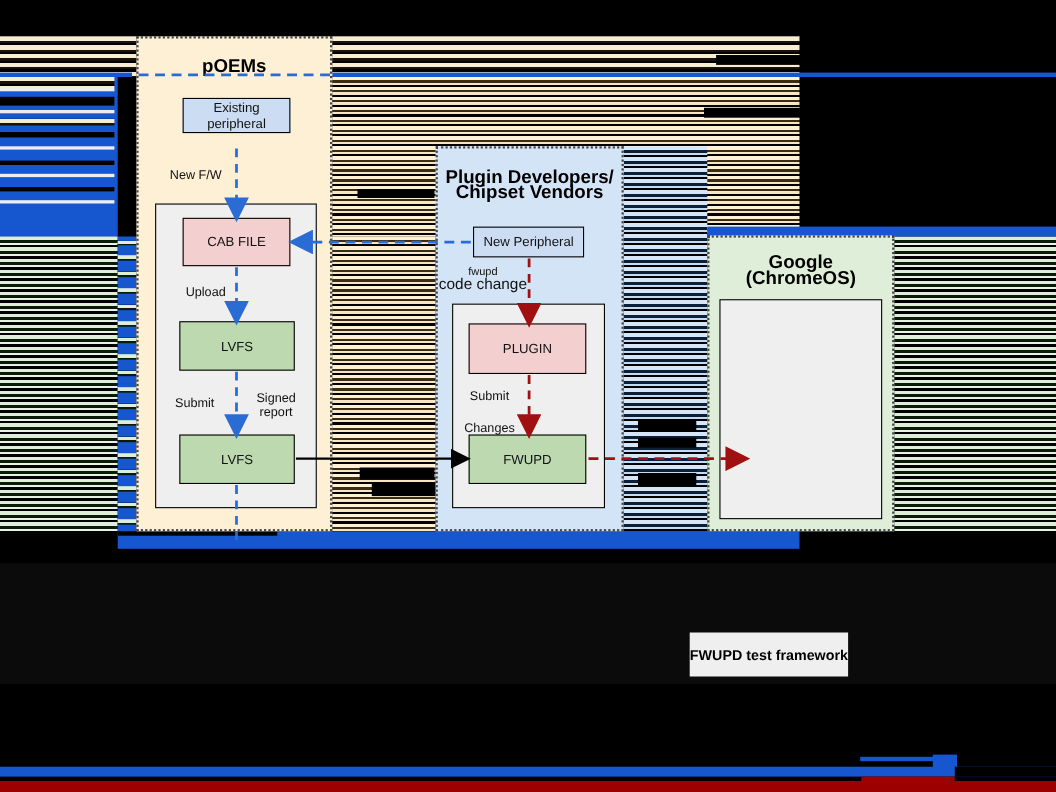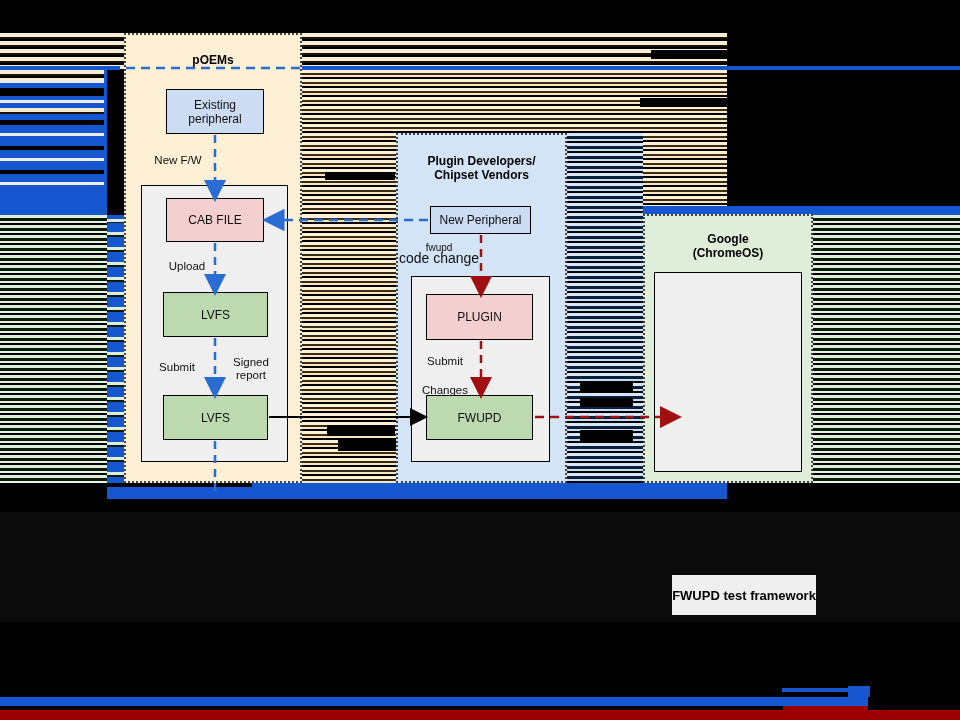--- a/index.html
+++ b/index.html
@@ -36,21 +36,21 @@
       #000000 6px,#000000 8px);
   }
   .band.blueblock{background:#1657cf;}
   .band.blackblock{background:#000;}
   .band.redblock{background:#9c0000;}
   .band.whitestripe{background:#eee;}
 
   
   .panel{position:absolute;border:2px dotted #444;box-sizing:border-box;}
   .panel-title{position:absolute;left:0;right:0;text-align:center;font-weight:bold;
-               font-size:12px;color:#000;line-height:14px;}
+               font-size:17px;color:#000;line-height:14px;}
   .inner{position:absolute;background:#efefef;border:1.5px solid #000;box-sizing:border-box;}
   .node{position:absolute;box-sizing:border-box;border:1.5px solid #000;
         display:flex;align-items:center;justify-content:center;text-align:center;
         font-size:12px;color:#111;line-height:14px;}
   .lbl{position:absolute;font-size:11.5px;color:#111;line-height:13px;text-align:center;}
   svg.ov{position:absolute;left:0;top:0;width:960px;height:720px;pointer-events:none;}
   .stdbox{position:absolute;background:#efefef;display:flex;align-items:center;
           justify-content:center;font-size:13px;font-weight:bold;color:#000;}
 </style>
 </head>
@@ -149,21 +149,21 @@
 
   <div class="panel" style="left:643px;top:214px;width:170px;height:269px;background:#dfeed8;">
     <div class="panel-title" style="top:16px;">Google</div>
     <div class="panel-title" style="top:30px;">(ChromeOS)</div>
   </div>
 
   <div class="inner" style="left:141px;top:185px;width:147px;height:277px;"></div>
   <div class="inner" style="left:411px;top:276px;width:139px;height:186px;"></div>
   <div class="inner" style="left:654px;top:272px;width:148px;height:200px;"></div>
 
-  <div class="node" style="left:166px;top:89px;width:98px;height:45px;background:#ccdcf2;flex-direction:column;">
+  <div class="node" style="left:166px;top:89px;width:98px;height:32px;background:#ccdcf2;flex-direction:column;">
     <span>Existing</span>
     <span>peripheral</span>
   </div>
 
   <div class="node" style="left:166px;top:198px;width:98px;height:44px;background:#f4cfcf;">
     <span>CAB FILE</span>
   </div>
 
   <div class="node" style="left:163px;top:292px;width:105px;height:45px;background:#bcd9b0;">
     <span>LVFS</span>
@@ -224,17 +224,17 @@
 
     <line x1="481" y1="235" x2="481" y2="288" stroke="#a01010" stroke-width="2.5" stroke-dasharray="8,6" marker-end="url(#ahRed)"></line>
 
     <line x1="481" y1="341" x2="481" y2="389" stroke="#a01010" stroke-width="2.5" stroke-dasharray="8,6" marker-end="url(#ahRed)"></line>
 
     <line x1="269" y1="417" x2="420" y2="417" stroke="#000" stroke-width="2" marker-end="url(#ahBlack)"></line>
 
     <line x1="535" y1="417" x2="672" y2="417" stroke="#a01010" stroke-width="2.5" stroke-dasharray="9,6" marker-end="url(#ahRed)"></line>
   </svg>
 
-  <div class="stdbox" style="left:672px;top:575px;width:144px;height:40px;">
+  <div class="stdbox" style="left:627px;top:575px;width:144px;height:40px;">
     <span>FWUPD test framework</span>
   </div>
 
 </div>
 
 </body></html>

